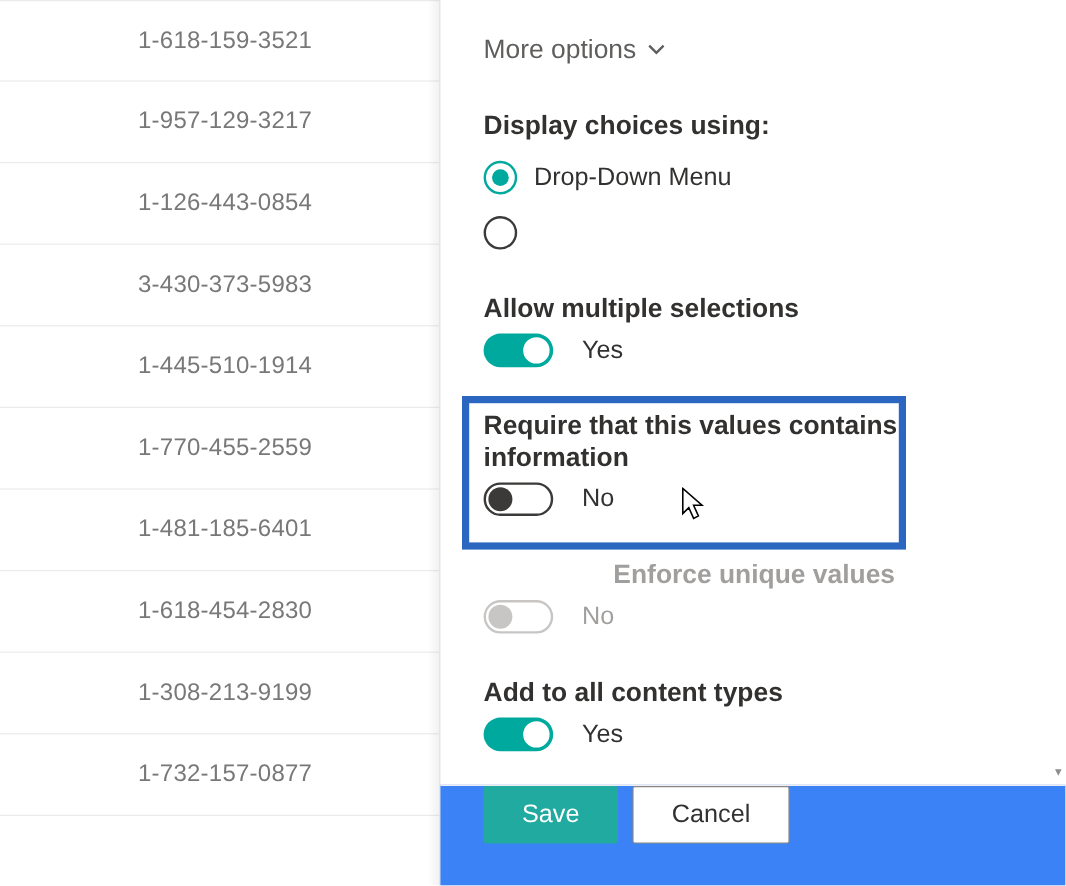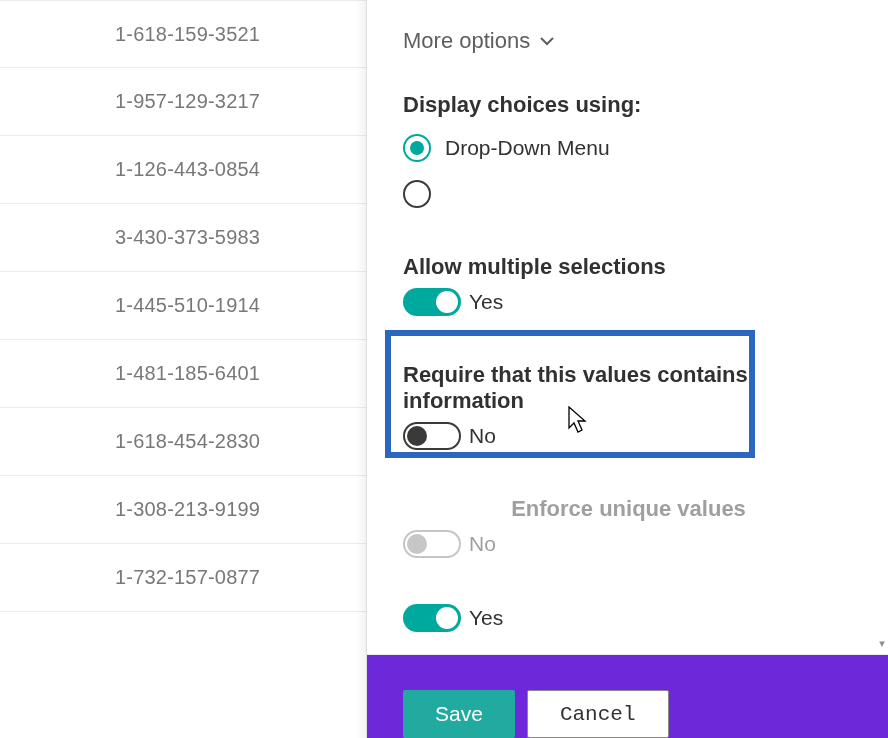--- a/index.html
+++ b/index.html
@@ -129,31 +129,31 @@
   .radio.selected { border-color: var(--teal); }
   .radio .dot {
     width: 14px; height: 14px;
     border-radius: 50%;
     background: var(--teal);
     display: none;
   }
   .radio.selected .dot { display: block; }
 
   .toggle-group {
-    margin-top: 46px;
+    margin-top: 36px;
   }
   .toggle-label {
     font-size: 22px;
     font-weight: 600;
     margin-bottom: 8px;
     color: var(--text);
   }
   .toggle-label.disabled { color: var(--text-muted); text-align: center; }
   .toggle-row {
-    display: flex; align-items: center; gap: 8px;
+    display: flex; align-items: center; gap: 24px;
   }
   .toggle {
     position: relative;
     width: 58px; height: 28px;
     border-radius: 14px;
     cursor: pointer;
     flex-shrink: 0;
   }
   .toggle .knob {
     position: absolute;
@@ -201,45 +201,44 @@
     width: 20px; height: 28px;
     pointer-events: none;
   }
   .cursor svg { display: block; }
 
   
   .panel-footer {
     position: absolute;
     left: 0; right: 0; bottom: 0;
     height: 84px;
-    display: flex; align-items: flex-end;
+    display: flex; align-items: flex-start;
     gap: 12px;
     padding-left: 36px;
-    background: #6d28d9;
+    background: #3b82f6;
     border-top: 1px solid #eee;
   }
   .btn {
     height: 48px;
     padding: 0 32px;
     font-size: 21px;
     border-radius: 2px;
     cursor: pointer;
     display: inline-flex; align-items: center; justify-content: center;
     user-select: none;
   }
   .btn-primary {
     background: #20aaa0;
     color: #fff;
     border: none;
   }
   .btn-secondary {
     background: #fff;
     color: var(--text);
     border: 1px solid #8a8886;
-    font-family: Liberation Mono, monospace;
   }
 </style>
 </head>
 <body>
 
 <div class="stage">
 
   <div class="bg-list">
     <div class="bg-row">
         <span>1-618-159-3521</span>
@@ -248,20 +247,23 @@
         <span>1-957-129-3217</span>
       </div>
     <div class="bg-row">
         <span>1-126-443-0854</span>
       </div>
     <div class="bg-row">
         <span>3-430-373-5983</span>
       </div>
     <div class="bg-row">
         <span>1-445-510-1914</span>
+      </div>
+    <div class="bg-row">
+        <span>1-770-455-2559</span>
       </div>
     <div class="bg-row">
         <span>1-481-185-6401</span>
       </div>
     <div class="bg-row">
         <span>1-618-454-2830</span>
       </div>
     <div class="bg-row">
         <span>1-308-213-9199</span>
       </div>
@@ -321,20 +323,21 @@
           <div class="toggle-label disabled">Enforce unique values</div>
           <div class="toggle-row">
             <div class="toggle off disabled">
                 <div class="knob"></div>
               </div>
             <span class="toggle-value disabled">No</span>
           </div>
         </div>
 
         <div class="toggle-group">
+          <div class="toggle-label">Add to all content types</div>
           <div class="toggle-row">
             <div class="toggle on">
                 <div class="knob"></div>
               </div>
             <span class="toggle-value">Yes</span>
           </div>
         </div>
 
       </div>
 

